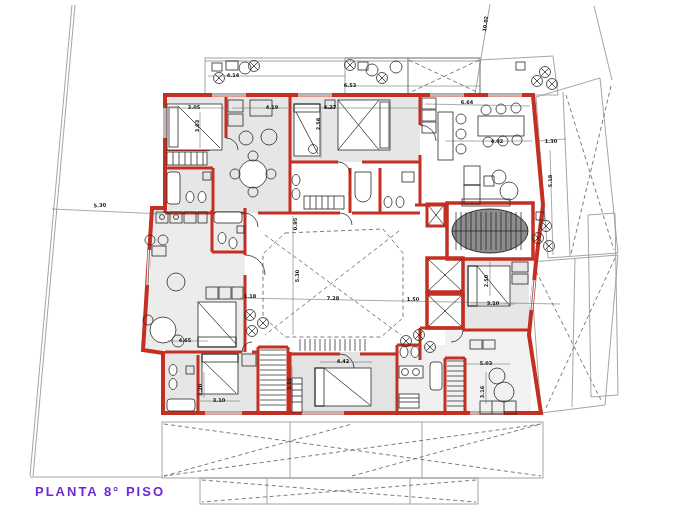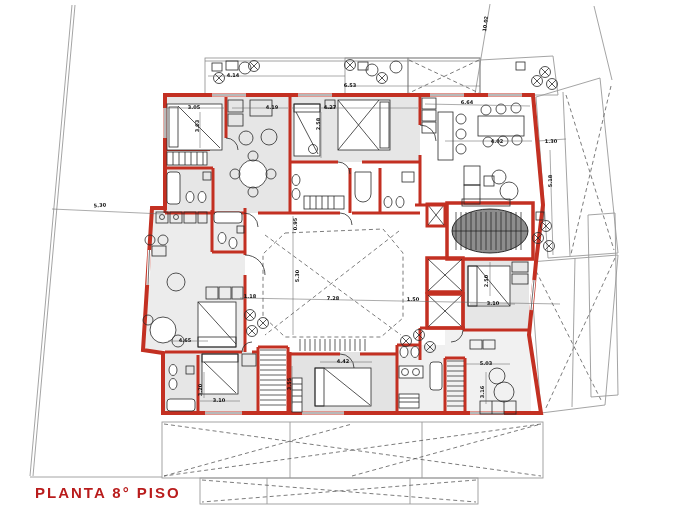--- a/index.html
+++ b/index.html
@@ -1,20 +1,20 @@
 <!DOCTYPE html>
 <html><head>
 <meta charset="utf-8">
 <style>
   html,body{margin:0;padding:0;background:#fff;}
   .stage{position:relative;width:681px;height:517px;background:#ffffff;overflow:hidden;
          font-family:"DejaVu Sans",sans-serif;}
   svg{position:absolute;left:0;top:0;}
-  .drawing-title{position:absolute;left:35px;top:484px;font-size:15px;font-weight:bold;
-                 letter-spacing:2px;color:#b91c1c;font-family:"Liberation Sans","DejaVu Sans",sans-serif;}
+  .drawing-title{position:absolute;left:35px;top:484px;font-size:13px;font-weight:bold;
+                 letter-spacing:2px;color:#6d28d9;font-family:"Liberation Sans","DejaVu Sans",sans-serif;}
   .dim-label{font-size:5px;font-weight:bold;fill:#111;}
   .thin{stroke:#8c8c8c;stroke-width:0.8;fill:none;}
   .site{stroke:#9a9a9a;stroke-width:0.9;fill:none;}
   .dash{stroke:#5a5a5a;stroke-width:0.8;fill:none;stroke-dasharray:4 3;}
   .furn{stroke:#2a2a2a;stroke-width:0.8;fill:none;}
   .furnf{stroke:#2a2a2a;stroke-width:0.8;fill:#ffffff;}
   .wall{stroke:#c33022;fill:none;}
   .dimline{stroke:#666;stroke-width:0.55;fill:none;}
 </style>
 </head>

